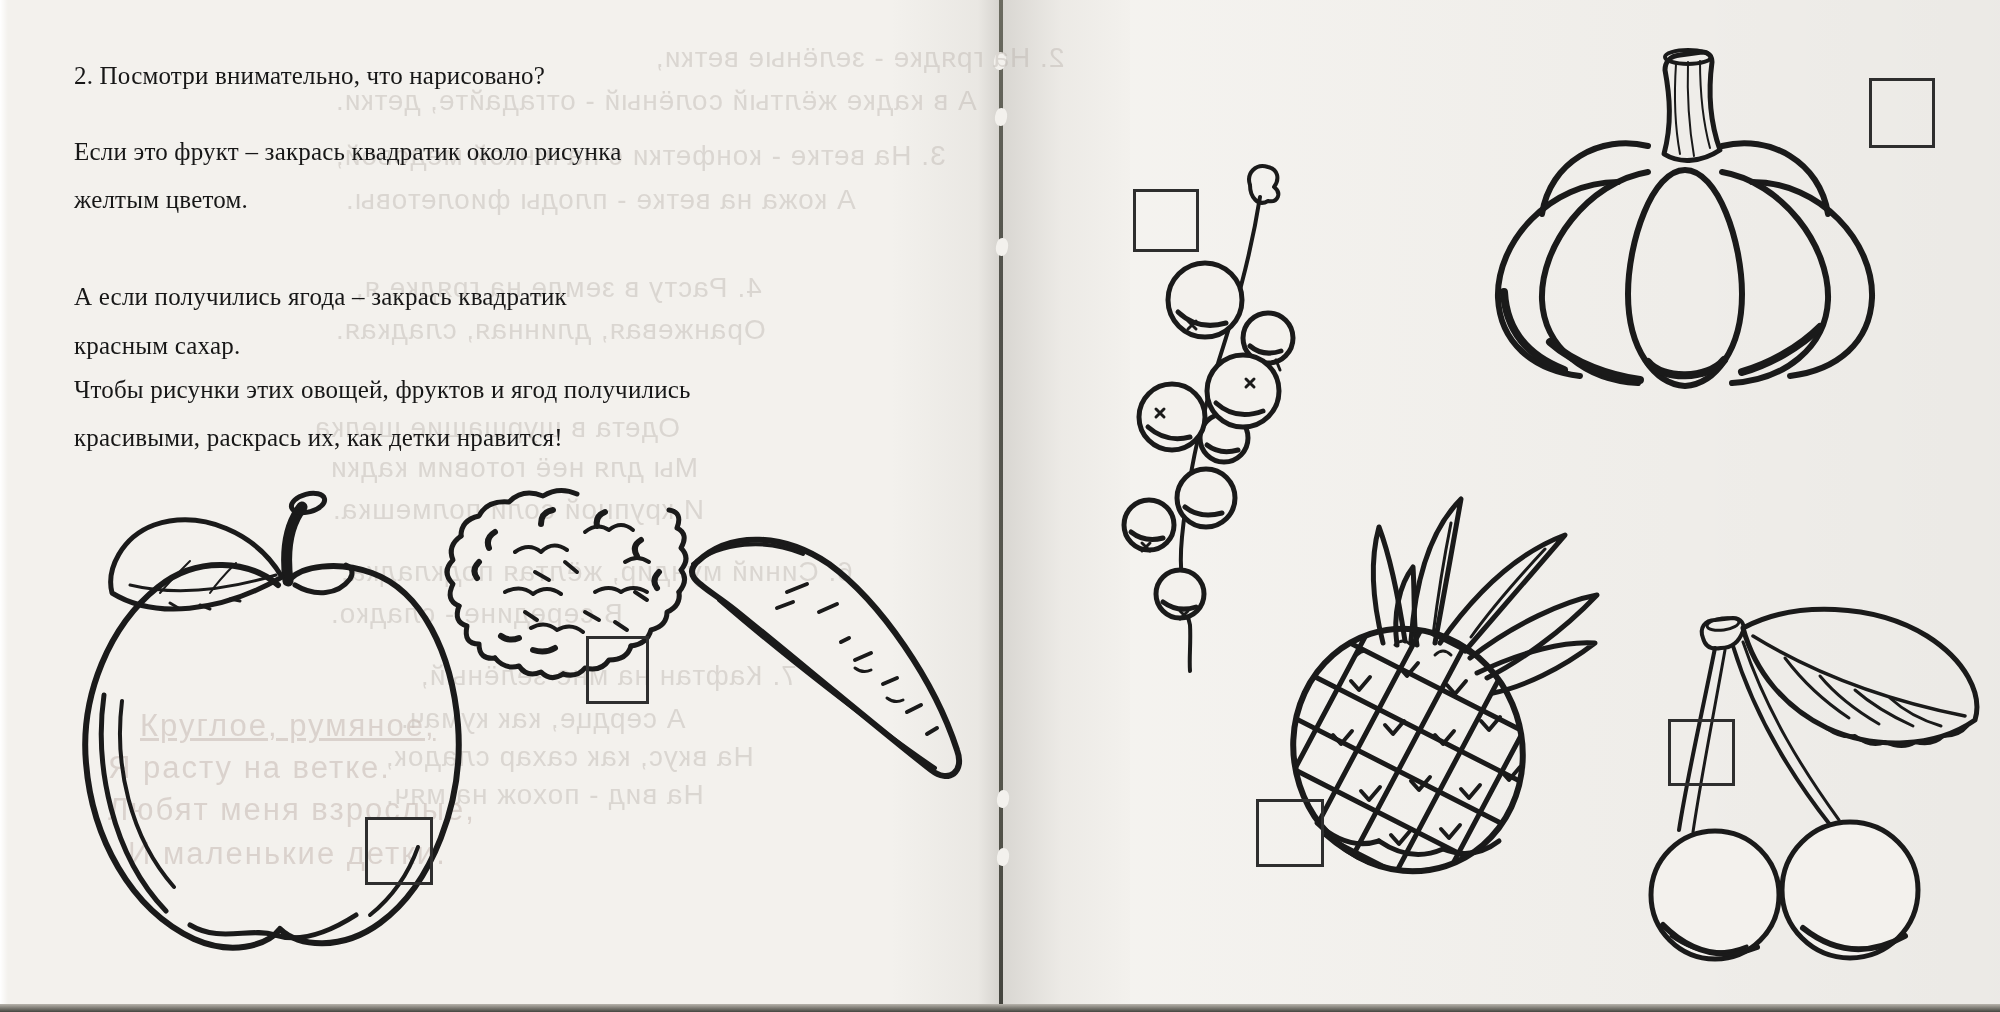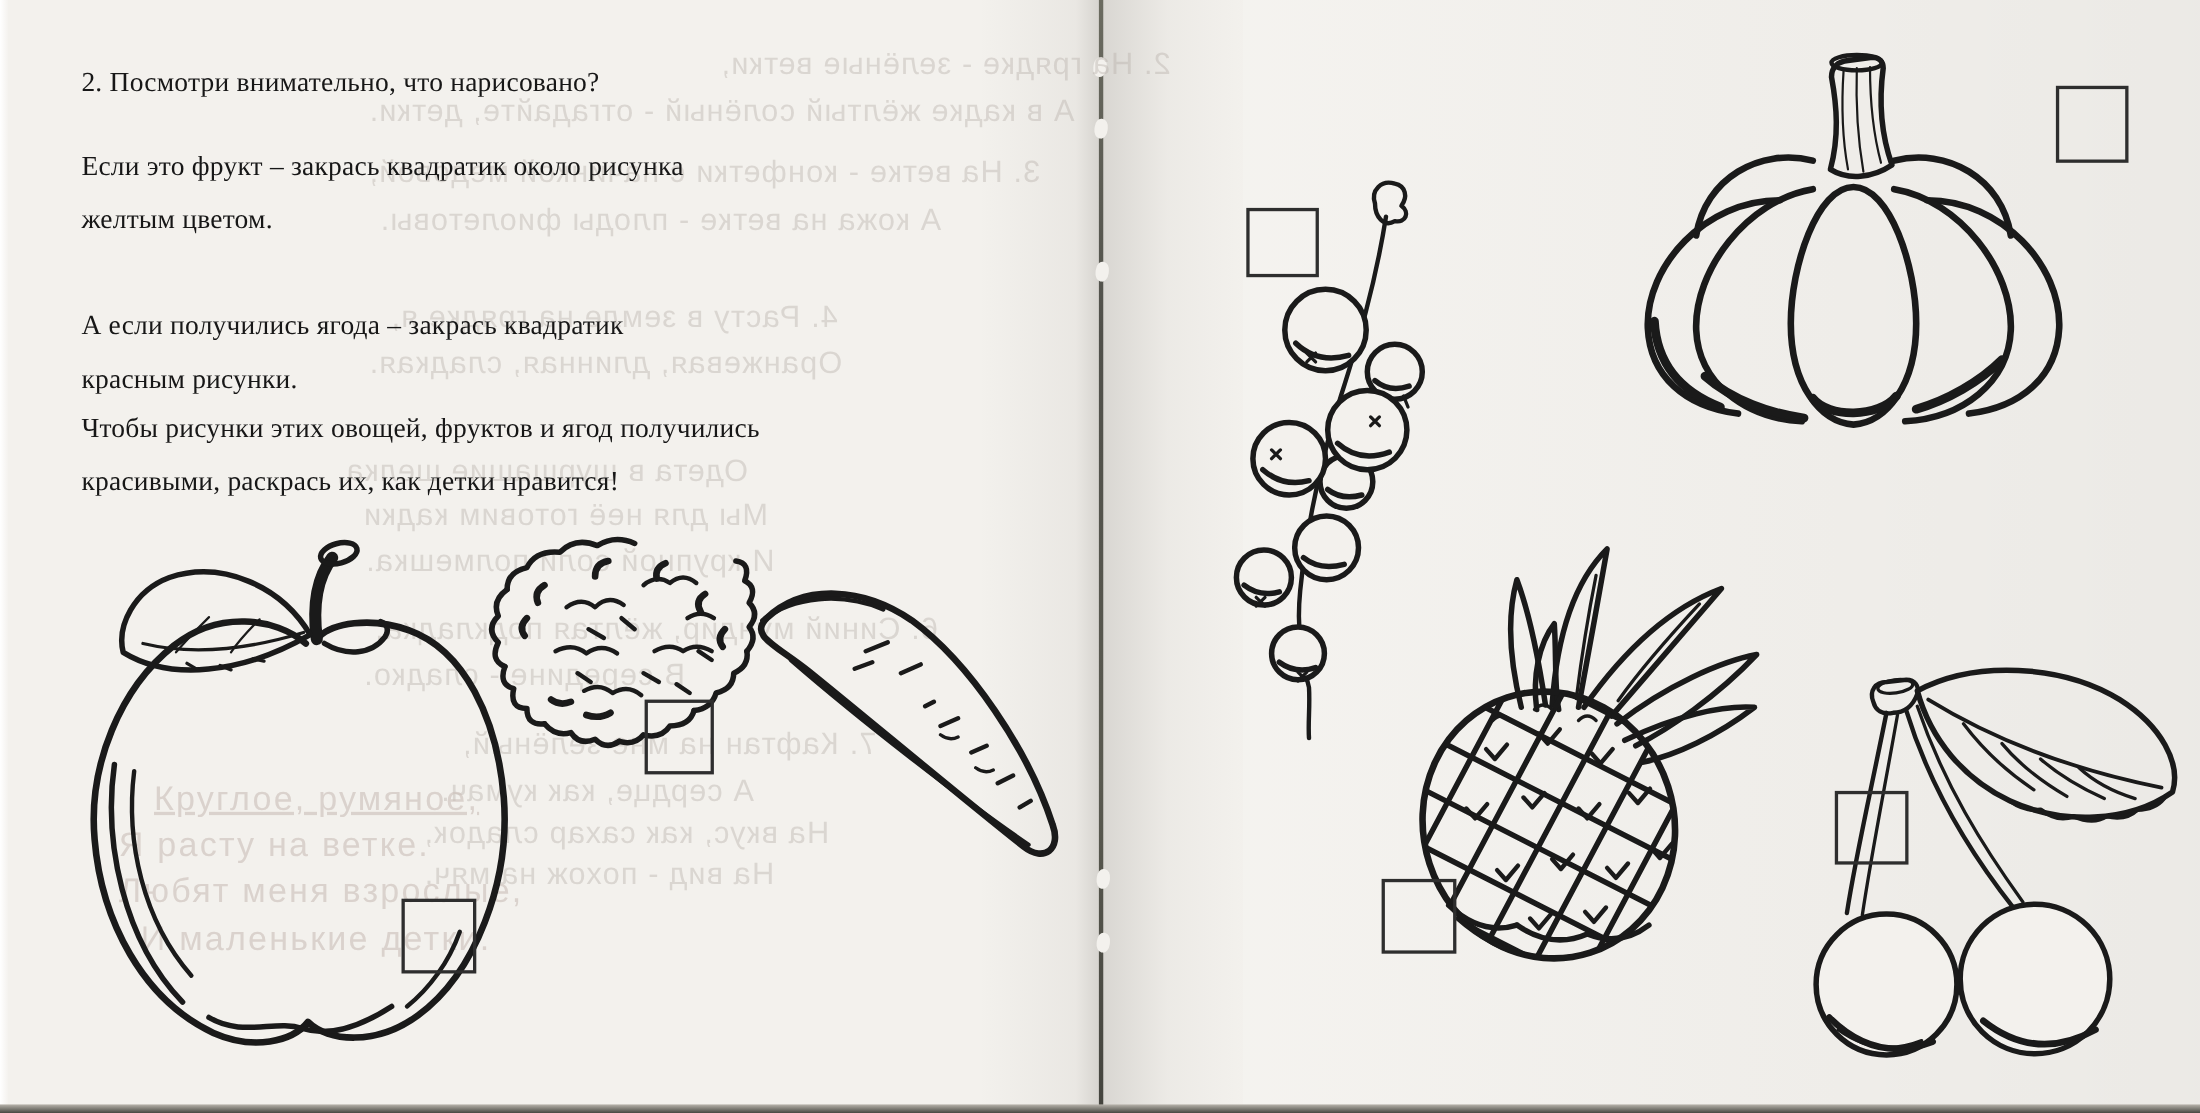--- a/index.html
+++ b/index.html
@@ -69,21 +69,21 @@
 
   <div class="bleed apple-r" style="left:140px;top:708px;text-decoration:underline;">Круглое, румяное,</div>
   <div class="bleed apple-r" style="left:108px;top:750px;">Я расту на ветке.</div>
   <div class="bleed apple-r" style="left:108px;top:792px;">Любят меня взрослые,</div>
   <div class="bleed apple-r" style="left:128px;top:836px;">И маленькие детки.</div>
 
   <div class="t" style="left:74px;top:52px;">2. Посмотри внимательно, что нарисовано?</div>
   <div class="t" style="left:74px;top:128px;">Если это фрукт – закрась квадратик около рисунка</div>
   <div class="t" style="left:74px;top:176px;">желтым цветом.</div>
   <div class="t" style="left:74px;top:273px;">А если получились ягода – закрась квадратик</div>
-  <div class="t" style="left:74px;top:322px;">красным рисунки.</div>
+  <div class="t" style="left:74px;top:322px;">красным сахар.</div>
   <div class="t" style="left:74px;top:366px;">Чтобы рисунки этих овощей, фруктов и ягод получились</div>
   <div class="t" style="left:74px;top:414px;">красивыми, раскрась их, как детки нравится!</div>
 
   <div class="fig" style="left:70px;top:485px;width:405px;height:475px;">
     <svg width="405" height="475" viewBox="0 0 405 475">
       <g stroke="#1a1a1a" fill="none" stroke-linecap="round" stroke-linejoin="round">
         <path stroke-width="6" d="M208,100 C180,76 128,70 88,102 C40,140 10,210 16,278 C22,352 60,424 124,454 C160,470 196,462 210,444 C228,462 272,466 310,438 C362,400 394,316 388,240 C382,168 352,106 302,88 C266,75 232,82 220,94"></path>
         <path stroke-width="5" d="M120,440 C150,458 180,442 205,450 C230,458 258,448 286,430"></path>
         <path stroke-width="5" d="M34,210 C24,280 42,370 96,426"></path>
         <path stroke-width="4" d="M52,216 C44,280 60,352 104,402"></path>

